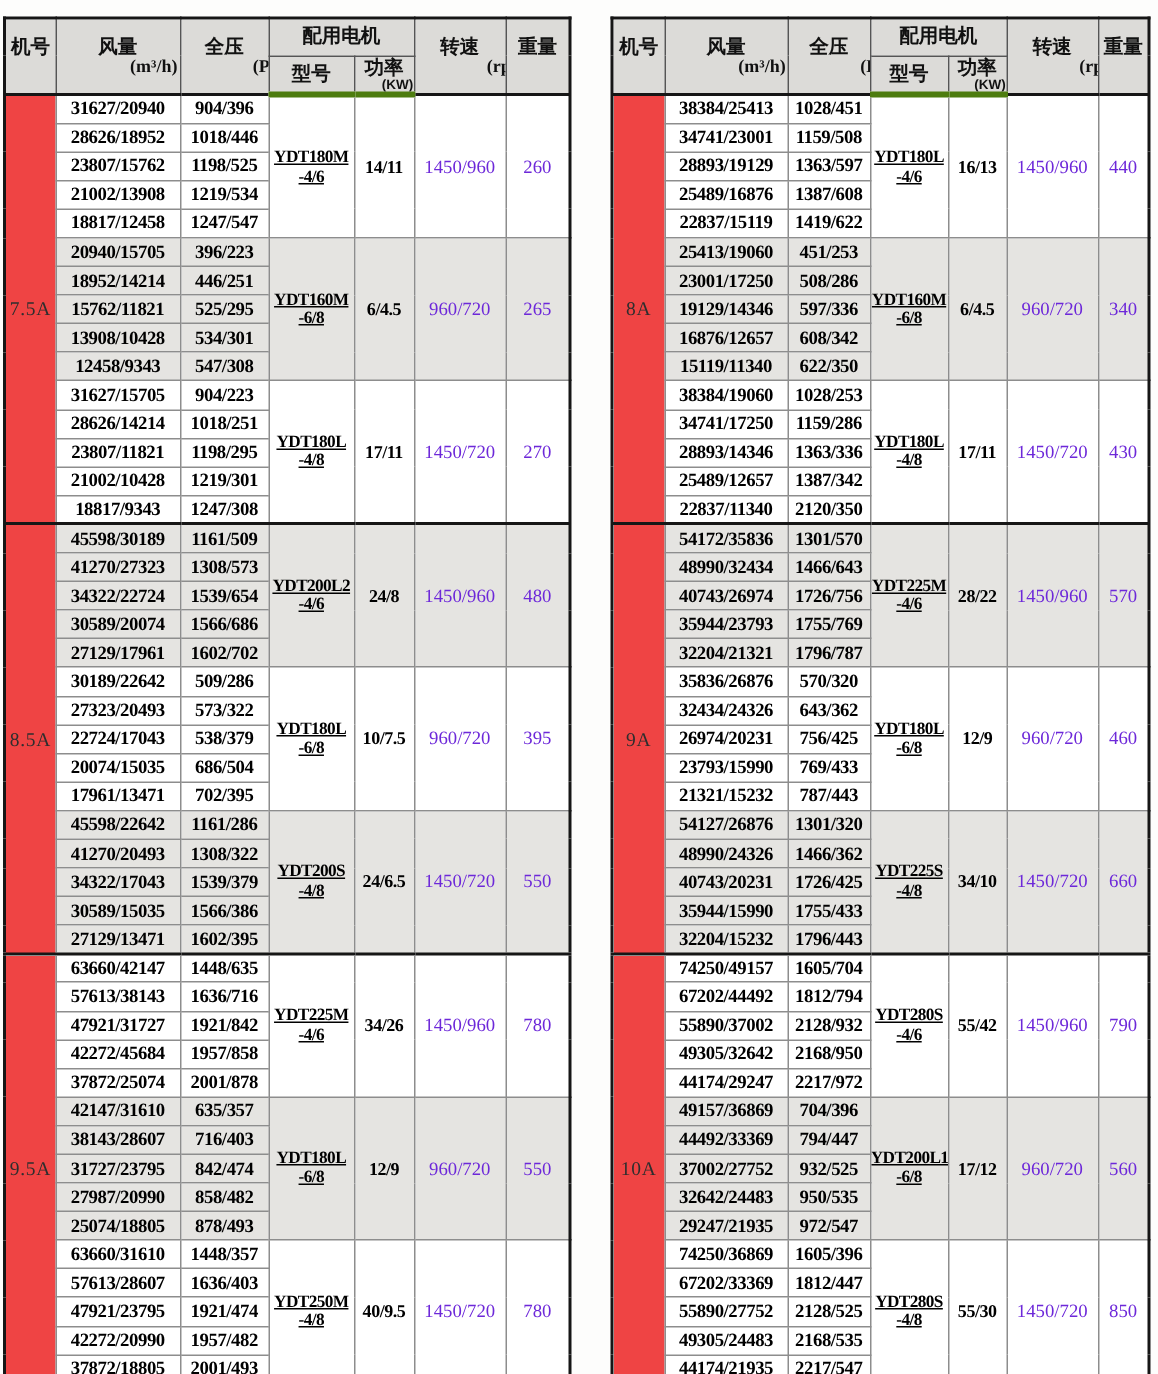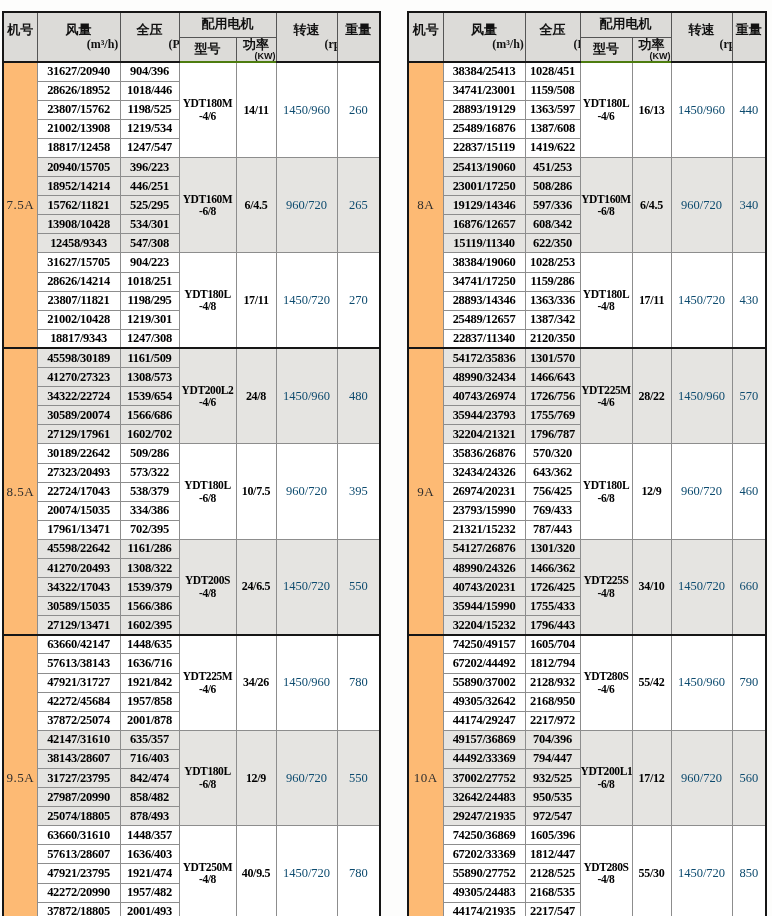--- a/index.html
+++ b/index.html
@@ -25,34 +25,34 @@
   thead th {
     background: #dcdbd8; color: #111;
     font-family: "Liberation Sans", sans-serif;
     font-weight: 700; font-size: 13px; line-height: 1.12;
     border-color: #555;
   }
   thead .h-sub { font-family: "Liberation Serif", serif; font-size: 12px; font-weight: 700; padding-left: 48px; }
   thead .h-kw  { font-size: 9px; line-height: 1; text-align: right; }
   thead tr.h1 { height: 25px; }
   thead tr.h2 { height: 23px; }
-  thead tr.h2 th { border-bottom: 2px solid #4d7c0f; }
+  thead tr.h2 th { border-bottom: 4px solid #4d7c0f; }
   thead tr.h1 th[rowspan] { border-bottom: 2px solid #161616; }
 
   tbody tr { height: 19.1px; }
   tbody td { font-size: 12.5px; font-weight: 700; color: #000; letter-spacing: -0.3px; }
 
   td.no-cell {
-    background: #fdba74; font-weight: 400; color: #2e2e2e;
+    background: #ef4444; font-weight: 400; color: #2e2e2e;
     font-size: 13px; letter-spacing: 0.5px;
   }
-  td.motor-cell { font-size: 11.5px; line-height: 1.1; letter-spacing: -0.4px; }
+  td.motor-cell { font-size: 11.5px; line-height: 1.1; letter-spacing: -0.4px; text-decoration: underline; }
   td.power-cell { font-size: 12px; text-align: center; }
   td.speed-cell, td.weight-cell {
-    font-weight: 400; color: #0c4a6e; font-size: 12.5px; letter-spacing: 0;
+    font-weight: 400; color: #6d28d9; font-size: 12.5px; letter-spacing: 0;
   }
   td.sh { background: #e5e4e1; }
   td.wh { background: #ffffff; }
   tr.sec-top td { border-top: 2px solid #161616; margin-top: 36px; }
 </style>
 </head>
 <body>
 
 <div class="page">
 
@@ -223,21 +223,21 @@
         <tr>
           <td class="data-cell wh">27323/20493</td>
           <td class="data-cell wh">573/322</td>
         </tr>
         <tr>
           <td class="data-cell wh">22724/17043</td>
           <td class="data-cell wh">538/379</td>
         </tr>
         <tr>
           <td class="data-cell wh">20074/15035</td>
-          <td class="data-cell wh">334/386</td>
+          <td class="data-cell wh">686/504</td>
         </tr>
         <tr>
           <td class="data-cell wh">17961/13471</td>
           <td class="data-cell wh">702/395</td>
         </tr>
         <tr>
           <td class="data-cell sh">45598/22642</td>
           <td class="data-cell sh">1161/286</td>
           <td class="motor-cell sh" rowspan="5">
             <div>YDT200S</div>

